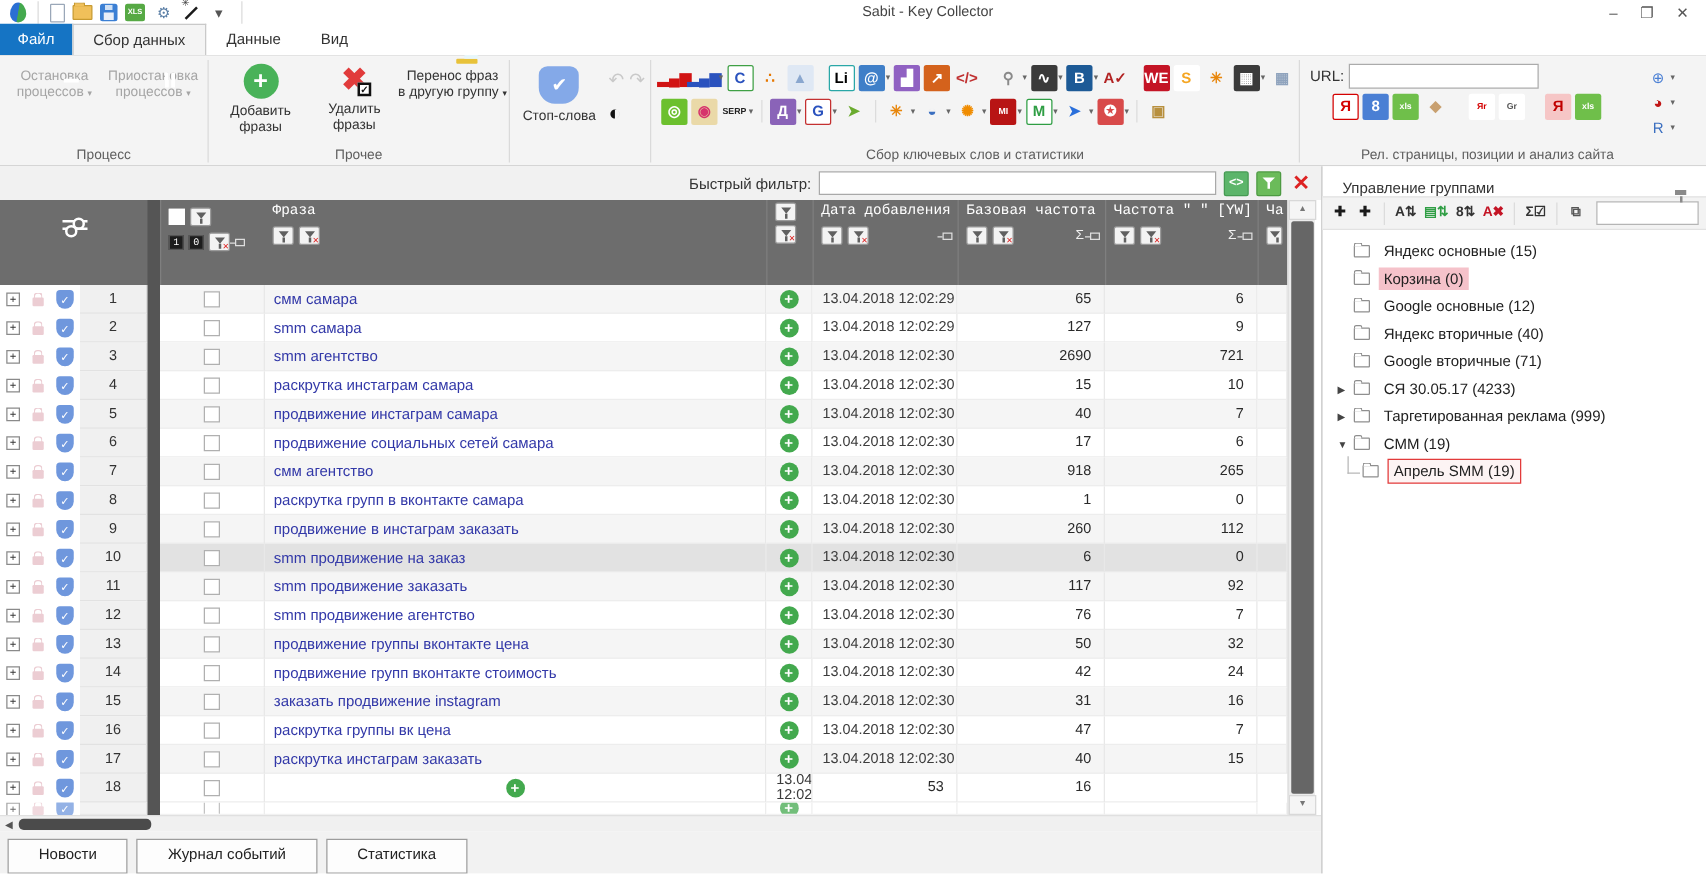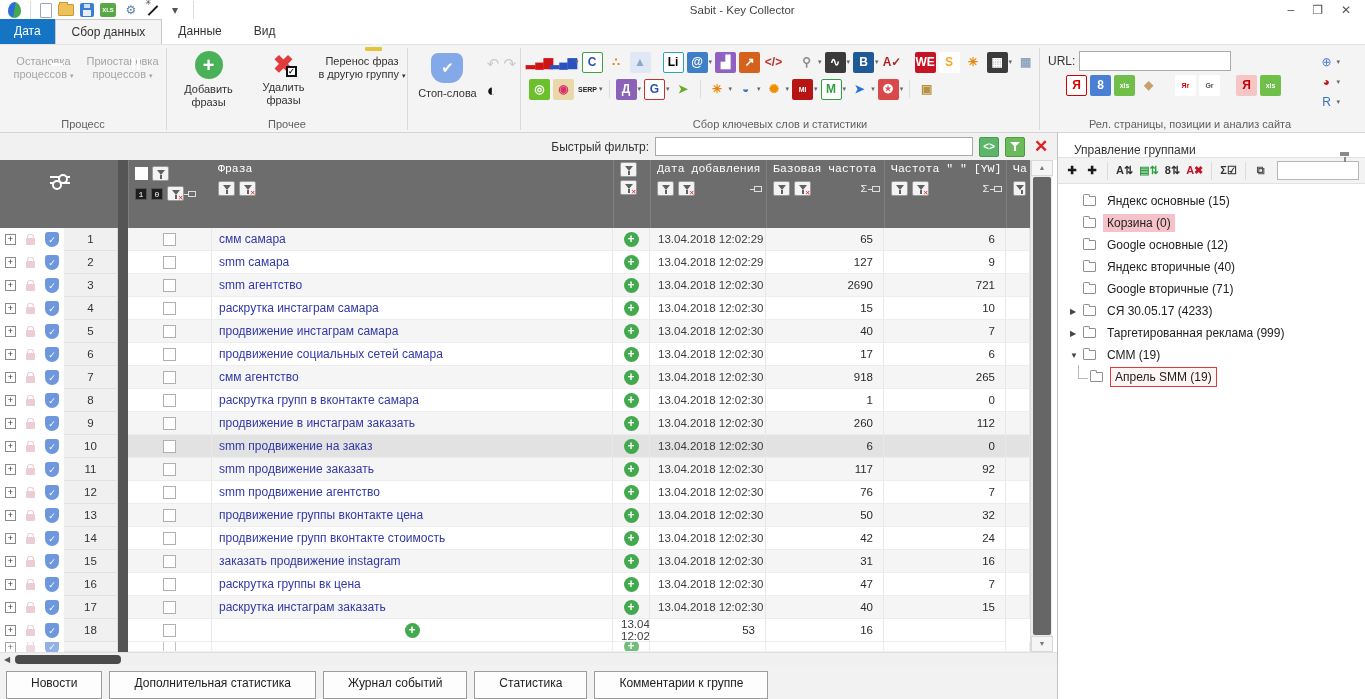--- a/index.html
+++ b/index.html
@@ -189,21 +189,21 @@
       </div>
     <div id="win-title">Sabit - Key Collector</div>
     <div id="win-btns">
       <span>–</span>
       <span>❐</span>
       <span>✕</span>
     </div>
   </div>
 
   <div id="tabsrow">
-      <div class="mtab accent">Дата</div>
+      <div class="mtab accent">Файл</div>
       <div class="mtab active">Сбор данных</div>
       <div class="mtab">Данные</div>
       <div class="mtab">Вид</div>
     </div>
 
   <div id="ribbon">
     <div class="rgroup" style="width:166px">
       <div class="bigbtns" id="process-btns">
           <div class="bigbtn disabled">
             <div><span class="stop-ic"></span></div>
@@ -1024,24 +1024,22 @@
     <span class="sbtn" style="bottom:0">▼</span>
   </div>
 
   <div id="hscroll">
     <span class="ha">◀</span>
     <span class="hthumb"></span>
   </div>
 
   <div id="bottombar">
       <div class="btab">Новости</div>
-      <div class="btab">Дополнительная статистика</div>
       <div class="btab">Журнал событий</div>
       <div class="btab">Статистика</div>
-      <div class="btab">Комментарии к группе</div>
     </div>
 
   <div id="rightpanel">
     <div id="rp-head">
       <span>Управление группами</span>
       <span class="pushpin"></span>
     </div>
     <div id="rp-toolbar">
         <span class="icbtn">
           <span class="ic" style="color: rgb(26, 26, 26);">✚</span>

